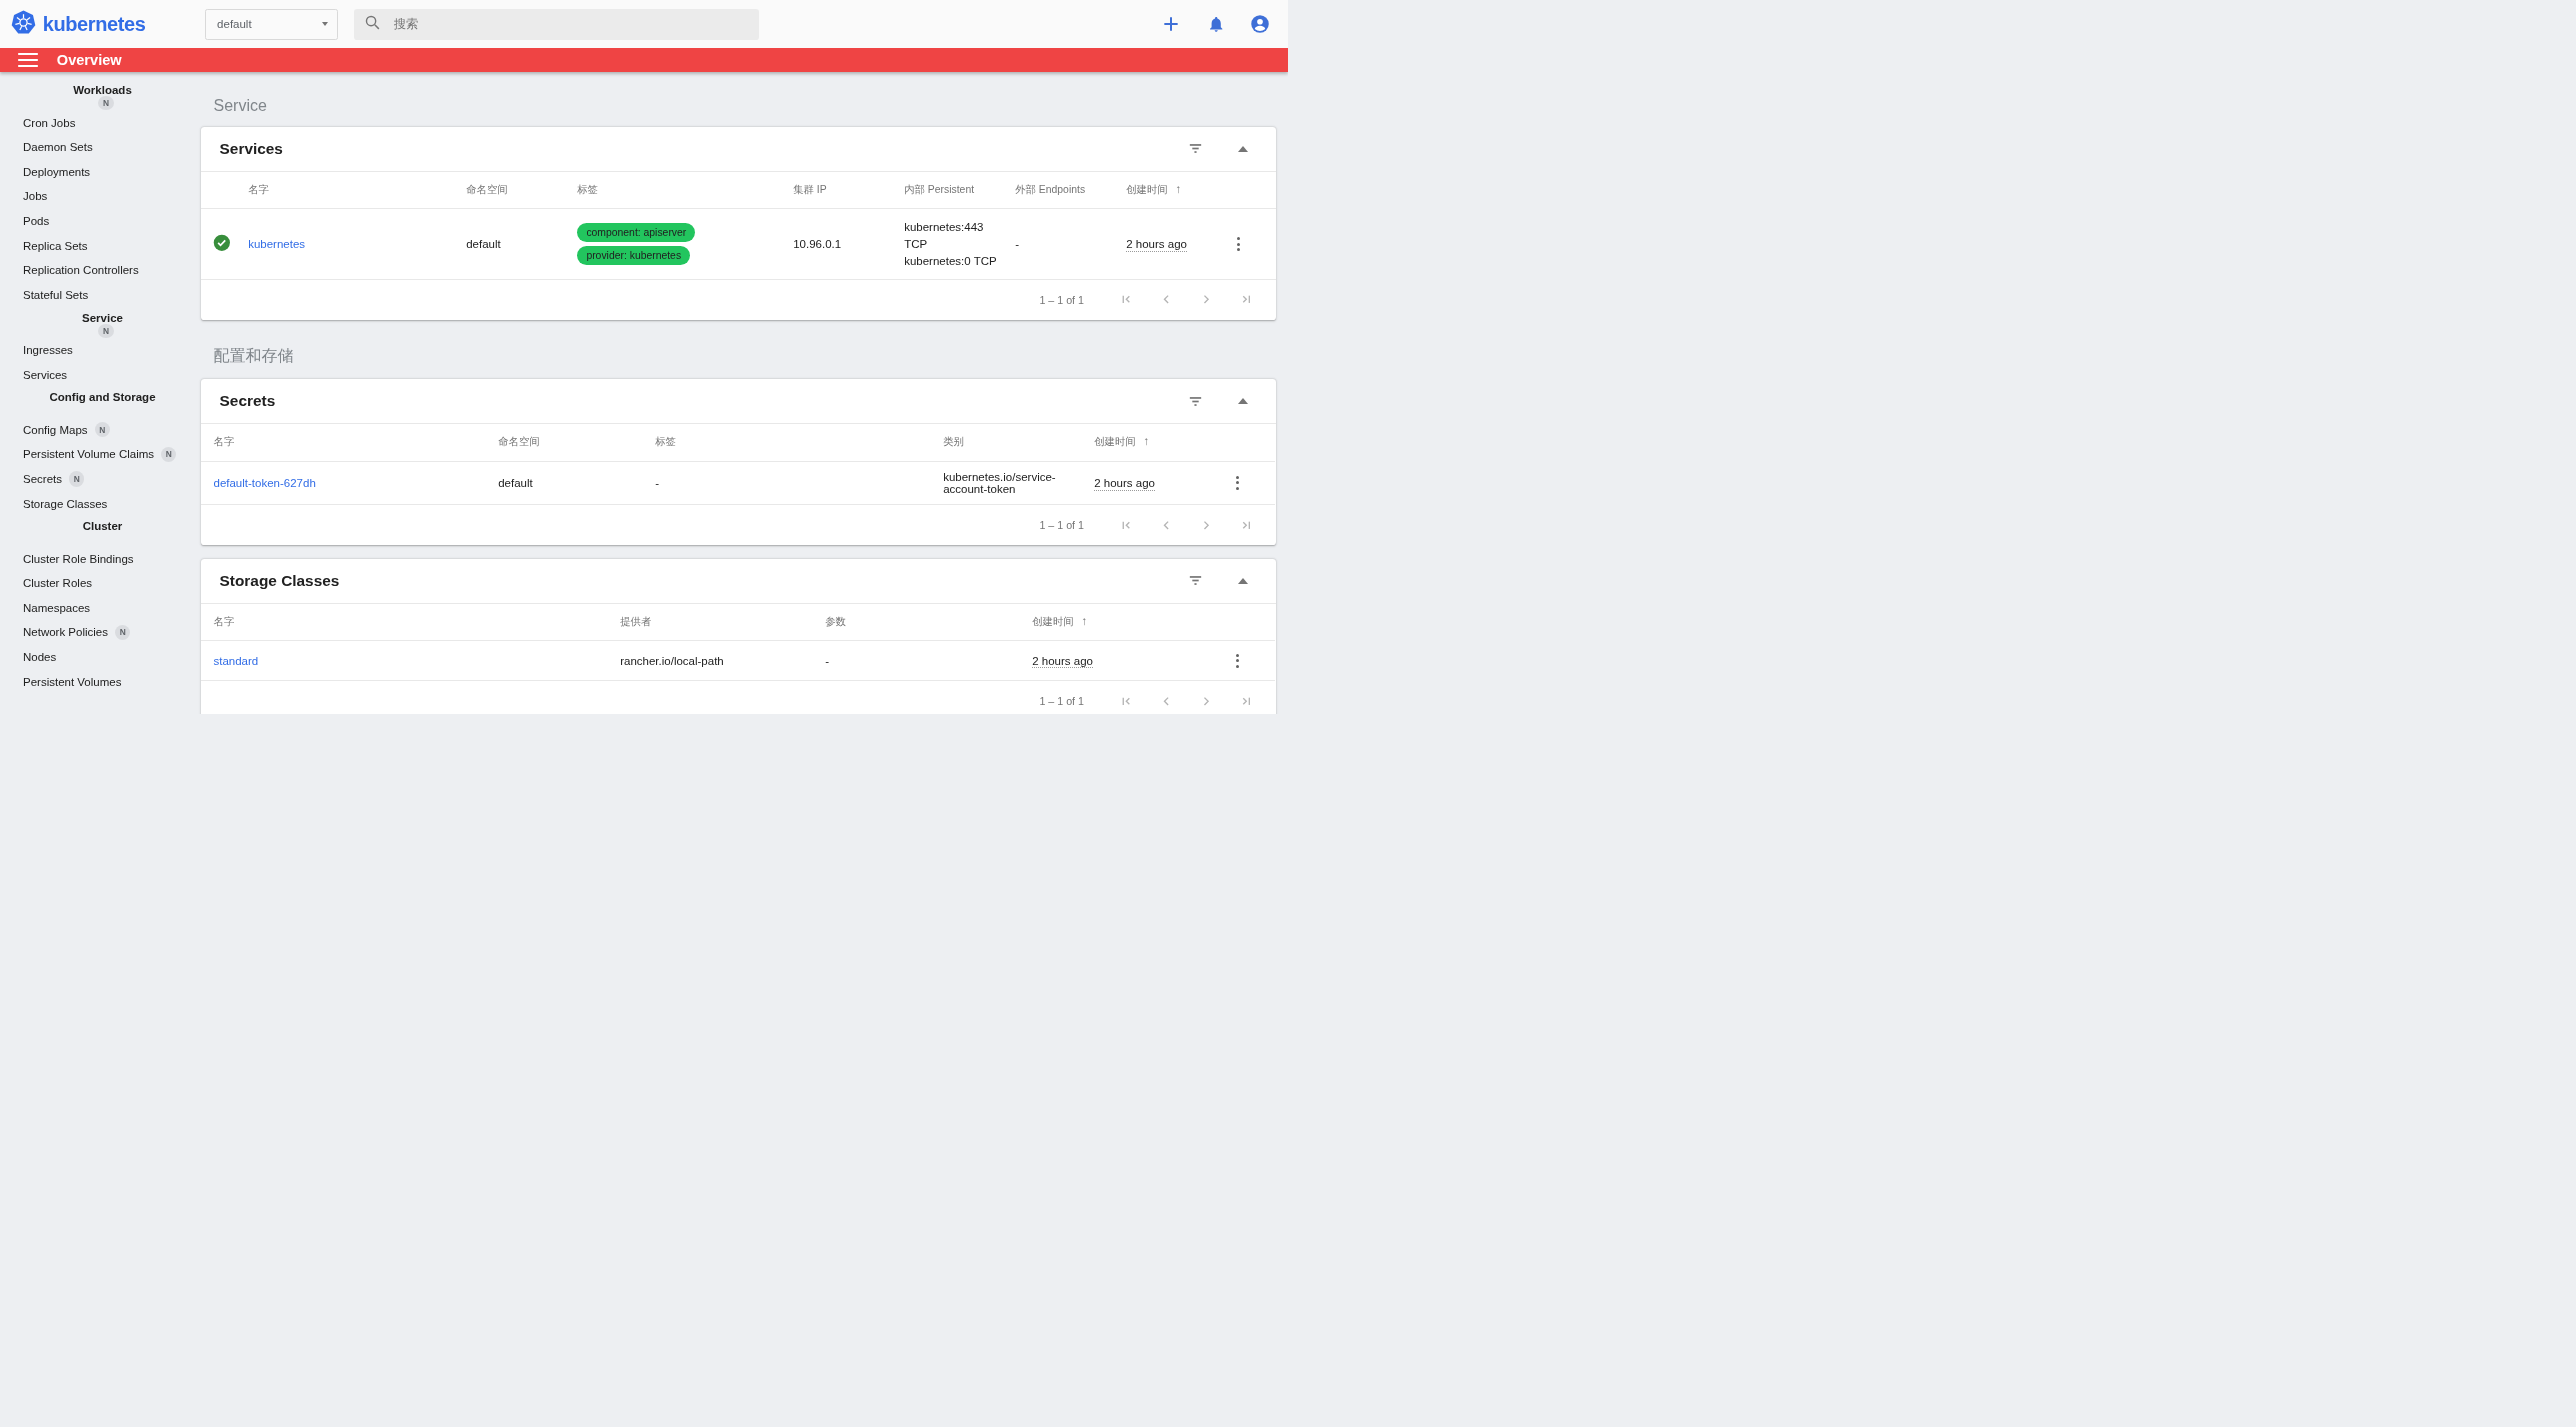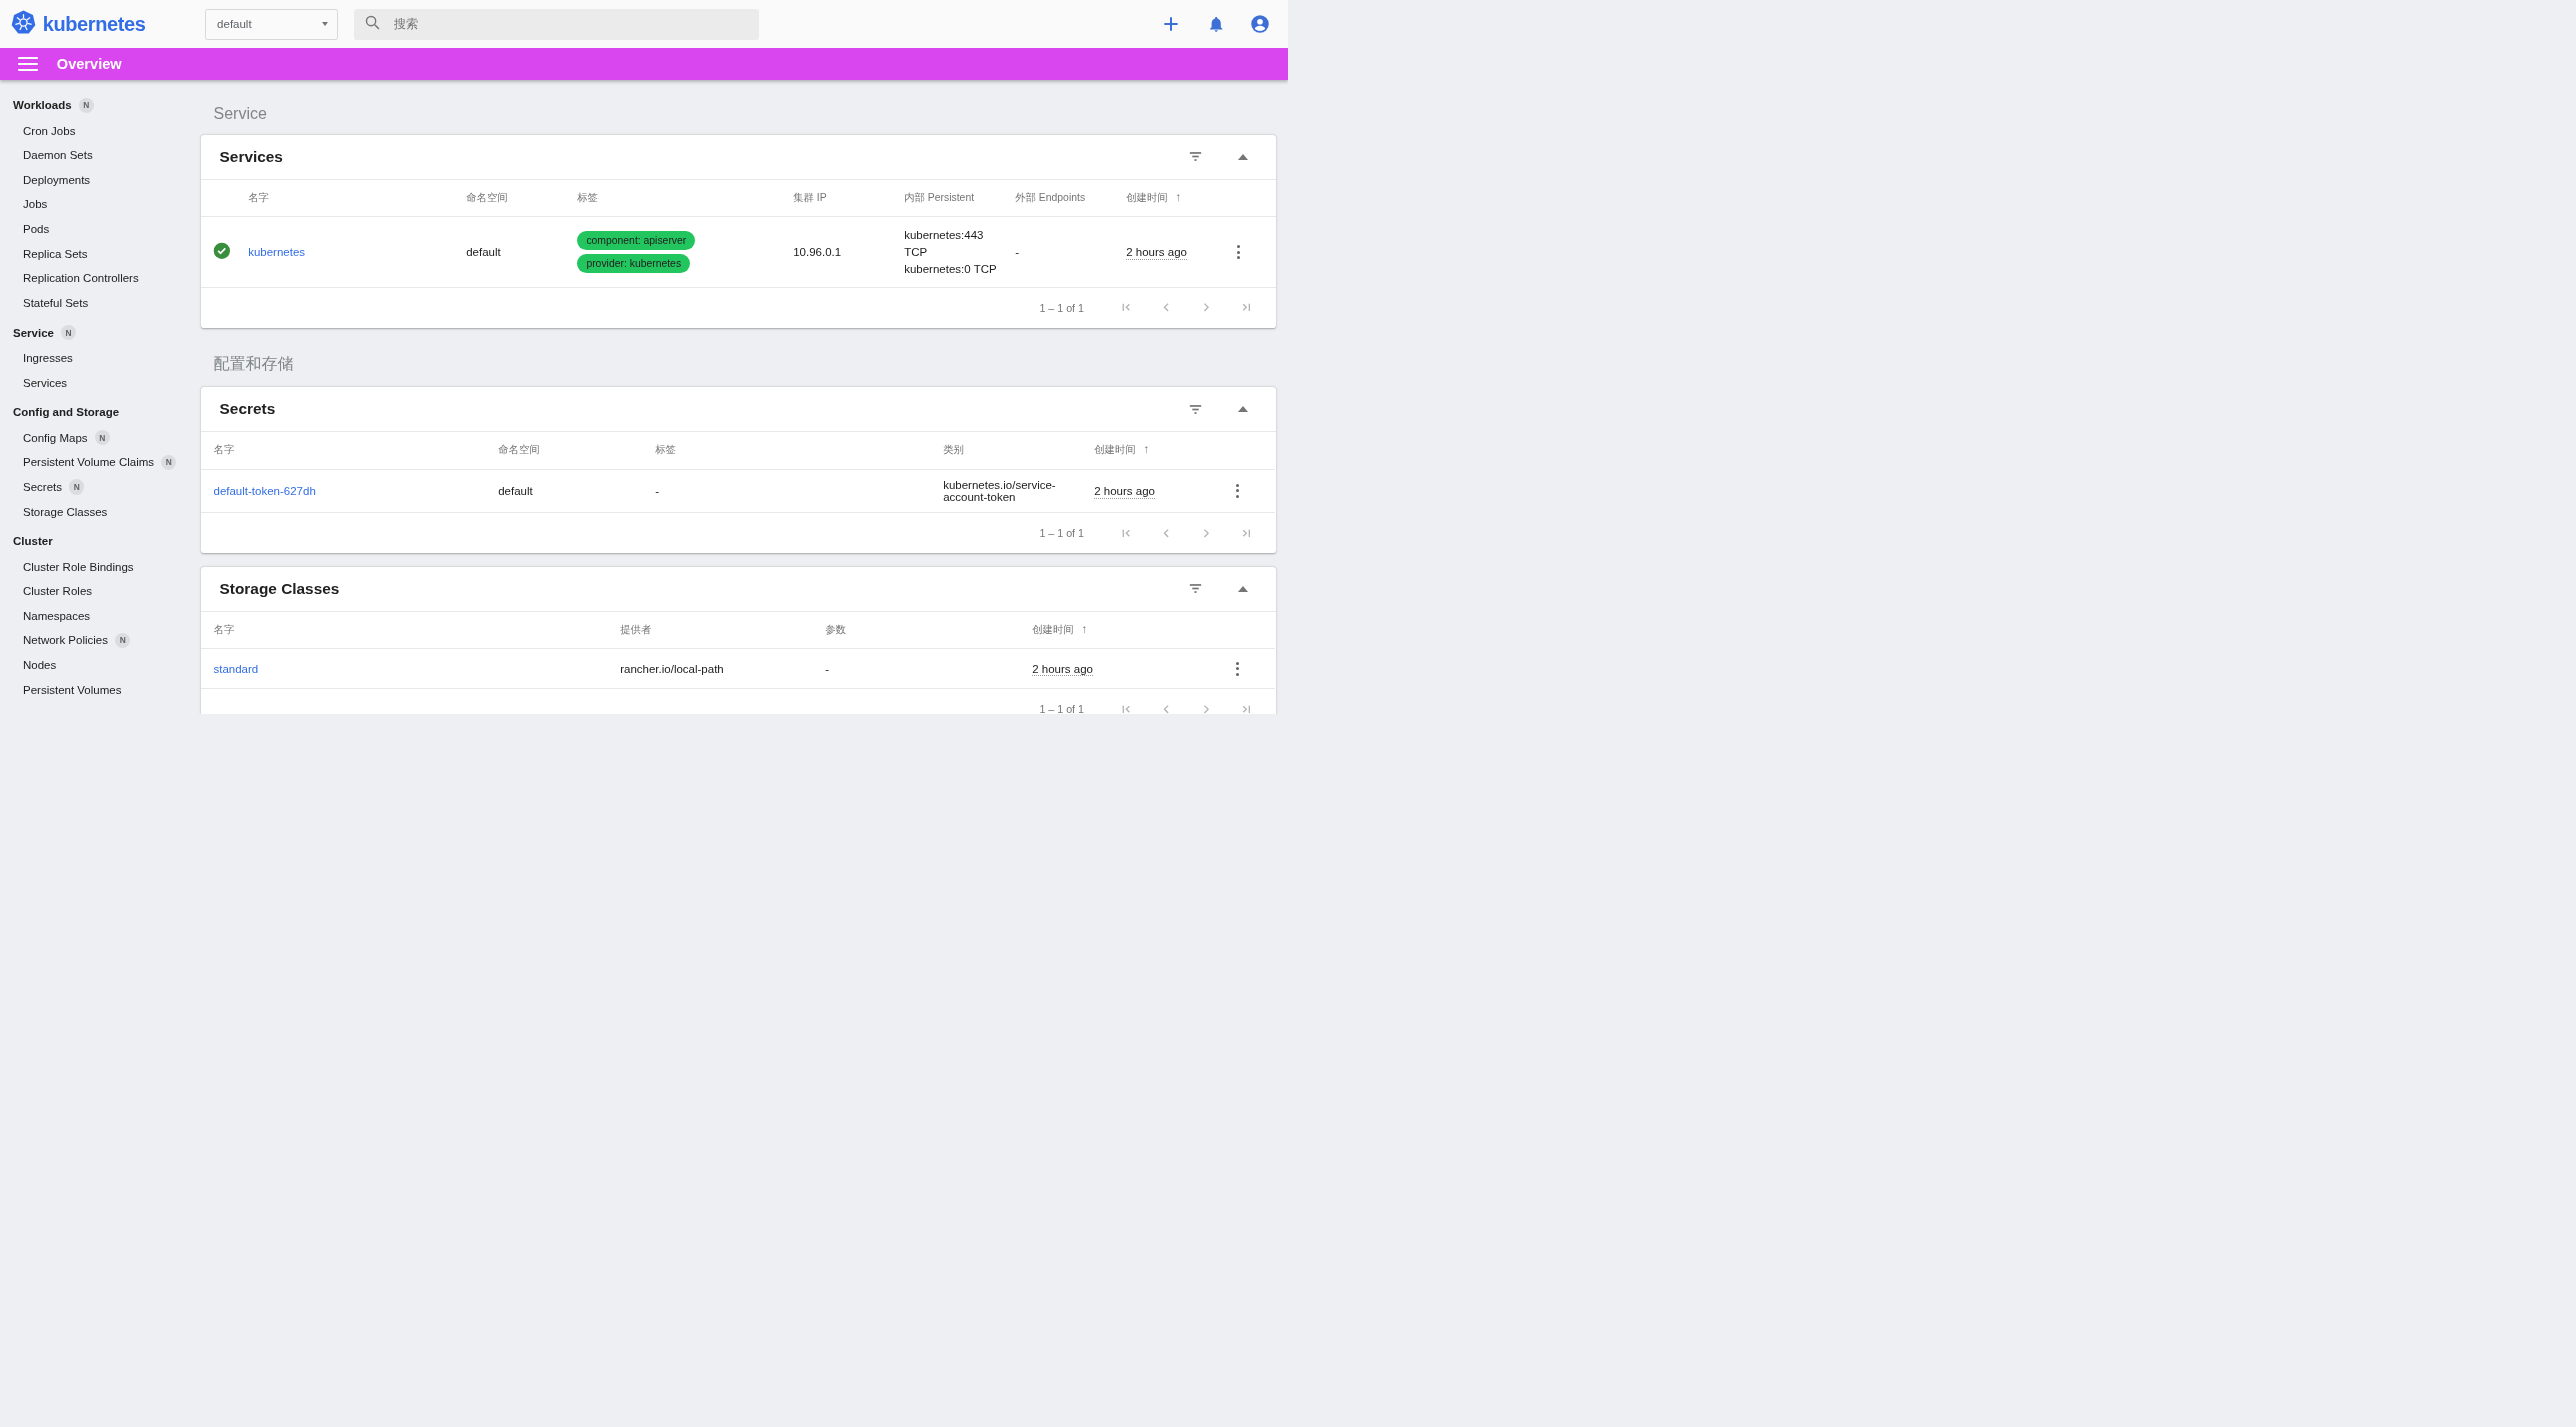--- a/index.html
+++ b/index.html
@@ -13,29 +13,29 @@
   .ns-select { margin-left:60px; width:133px; height:31px; border:0.8px solid #d9d9d9; border-radius:2.3px; display:flex; align-items:center; padding:0 9.2px 0 10.7px; cursor:pointer; background:#fafafa; }
   .ns-select-value { font-size:11.5px; color:#5f6368; flex:1; }
   .caret-down { width:0; height:0; border-left:3.8px solid transparent; border-right:3.8px solid transparent; border-top:4.6px solid #757575; }
   .search-box { margin-left:15.4px; width:405px; height:31px; background:#ebebeb; border-radius:3.1px; display:flex; align-items:center; padding:0 10.7px; }
   .search-box input { border:none; outline:none; background:transparent; font-size:12.3px; color:#333; margin-left:12.3px; width:322px; font-family:"Liberation Sans",sans-serif; }
   .search-box input::placeholder { color:#757575; }
   .header-actions { margin-left:auto; display:flex; align-items:center; gap:23px; }
   .icon-btn { width:21.5px; height:21.5px; display:flex; align-items:center; justify-content:center; cursor:pointer; background:none; border:none; }
 
   
-  .appbar { height:32px; background:#d946ef; display:flex; align-items:center; padding-left:18.4px; box-shadow:0 1.5px 3.1px rgba(0,0,0,.25); position:relative; z-index:2; }
+  .appbar { height:24px; background:#ef4444; display:flex; align-items:center; padding-left:18.4px; box-shadow:0 1.5px 3.1px rgba(0,0,0,.25); position:relative; z-index:2; }
   .hamburger { width:20px; display:flex; flex-direction:column; gap:3.8px; cursor:pointer; background:none; border:none; padding:0; }
   .hamburger span { display:block; height:2.3px; background:#fff; border-radius:0.8px; }
   .appbar-title { color:#fff; font-size:14.6px; font-weight:bold; margin-left:18.4px; }
 
   
   .layout { display:flex; height:626px; }
   .sidebar { width:192px; flex:0 0 192px; padding-top:12.3px; }
-  .nav-section-header { height:26px; display:flex; align-items:center; padding-left:13px; font-size:11.5px; font-weight:bold; color:#212121; margin-top:4.6px; }
+  .nav-section-header { height:26px; display:flex; align-items:center; padding-left:13px; font-size:11.5px; font-weight:bold; color:#212121; margin-top:4.6px;flex-direction:column; }
   .nav-section-header:first-child { margin-top:0; }
   .nav-item { height:24.6px; display:flex; align-items:center; padding-left:23px; font-size:11.5px; color:#212121; cursor:pointer; }
   .n-badge { width:15.4px; height:15.4px; border-radius:50%; background:#dadce0; color:#5f6368; font-size:8.4px; font-weight:bold; display:inline-flex; align-items:center; justify-content:center; margin-left:7px; }
 
   .content { flex:1; padding:0 13px 0 9.2px; }
   .section-heading { font-size:16px; color:#80868b; margin:23px 0 12.3px 12.3px; }
   .section-heading.first { margin-top:24.6px; }
 
   
   .card { background:#fff; border-radius:3.1px; box-shadow:0 0.8px 1.5px rgba(0,0,0,.22), 0 0.8px 3.1px rgba(0,0,0,.12); margin-bottom:14px; }

